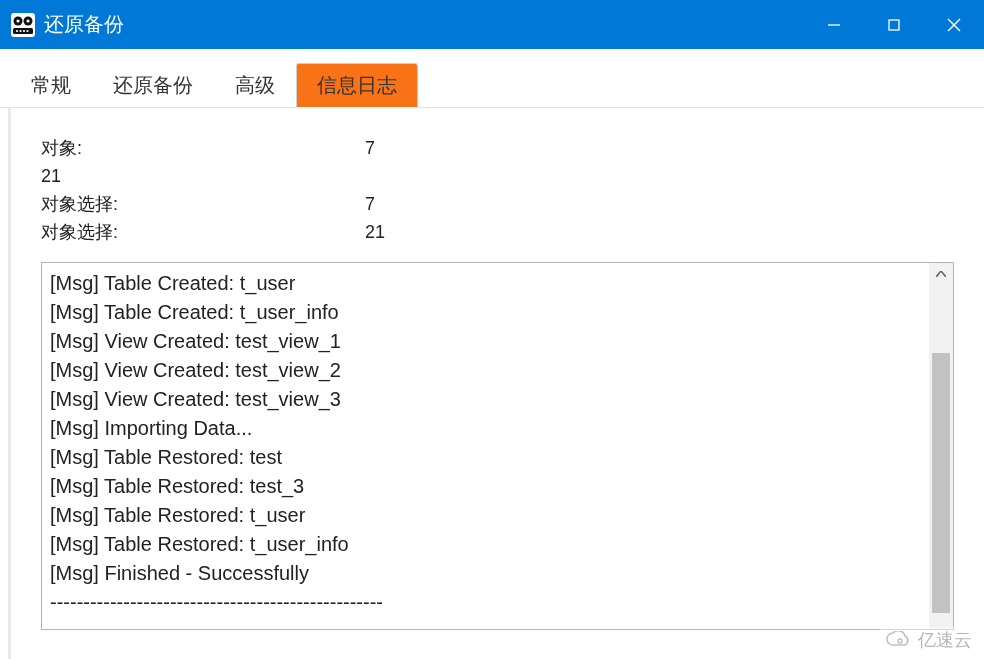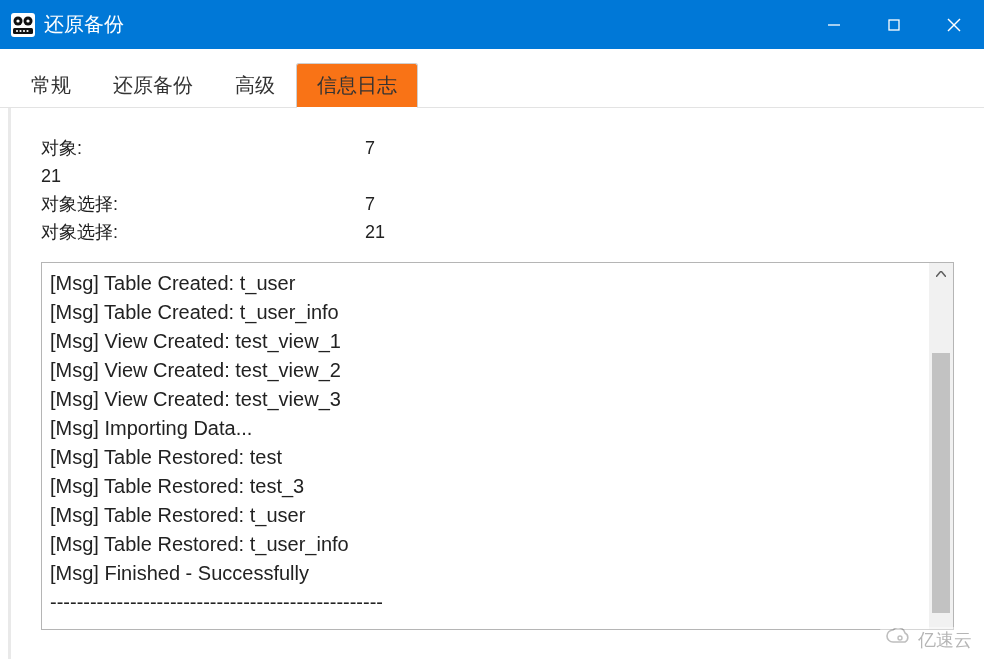--- a/index.html
+++ b/index.html
@@ -144,21 +144,21 @@
     top: 90px;
     height: 260px;
   }
 
   
   .watermark {
     position: absolute;
     right: 6px;
     bottom: 6px;
     display: flex;
-    align-items: flex-start;
+    align-items: center;
     gap: 6px;
     opacity: 0.55;
     font-size: 18px;
     color: #7a7a7a;
     background: rgba(255,255,255,0.8);
     padding: 1px 6px;
     border-radius: 4px;
     pointer-events: none;
   }
   .watermark svg { display:block; }

